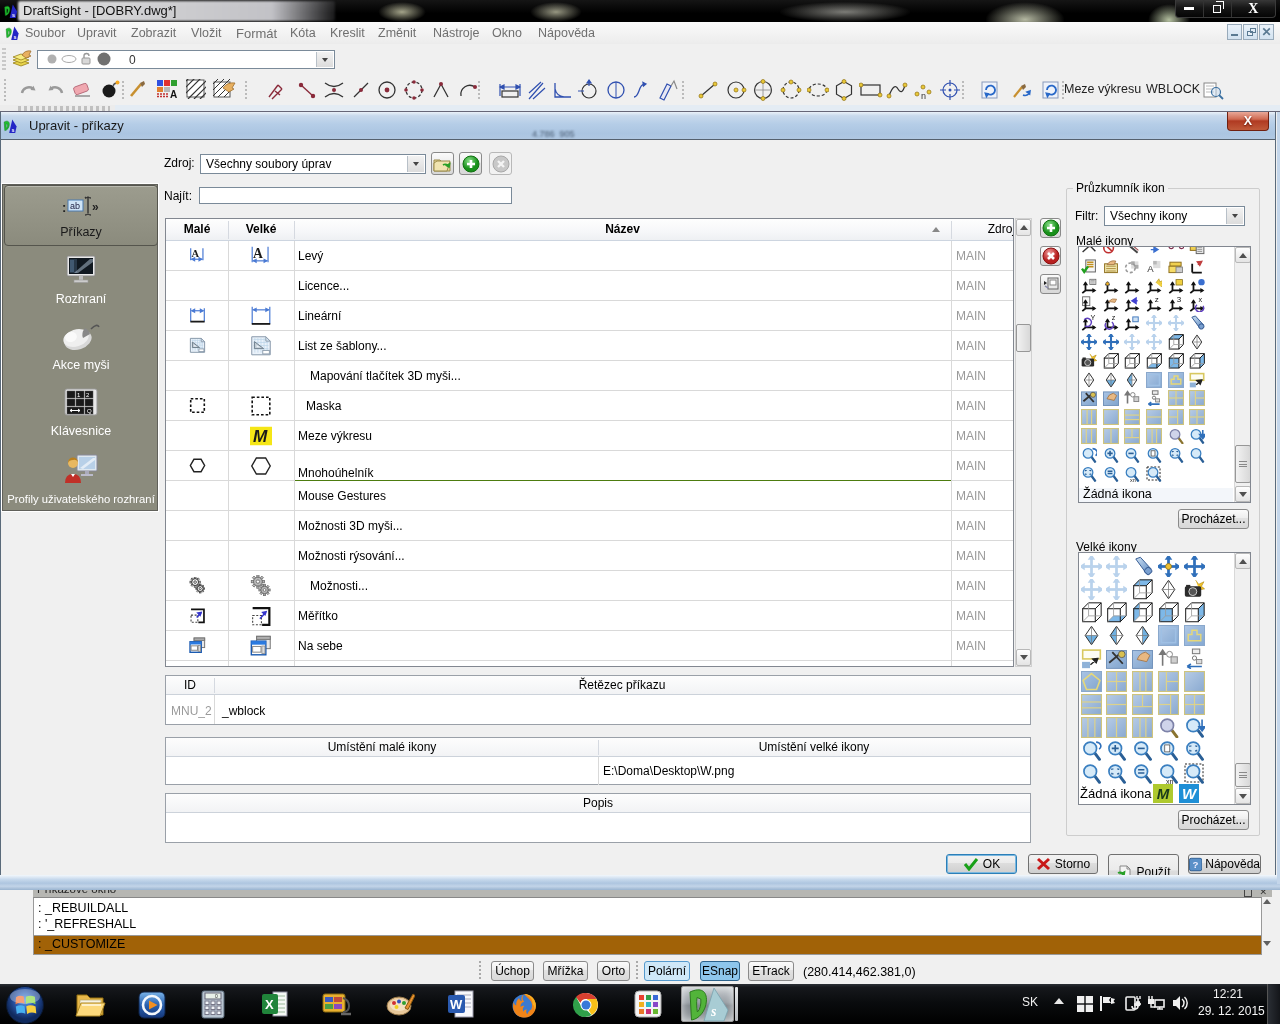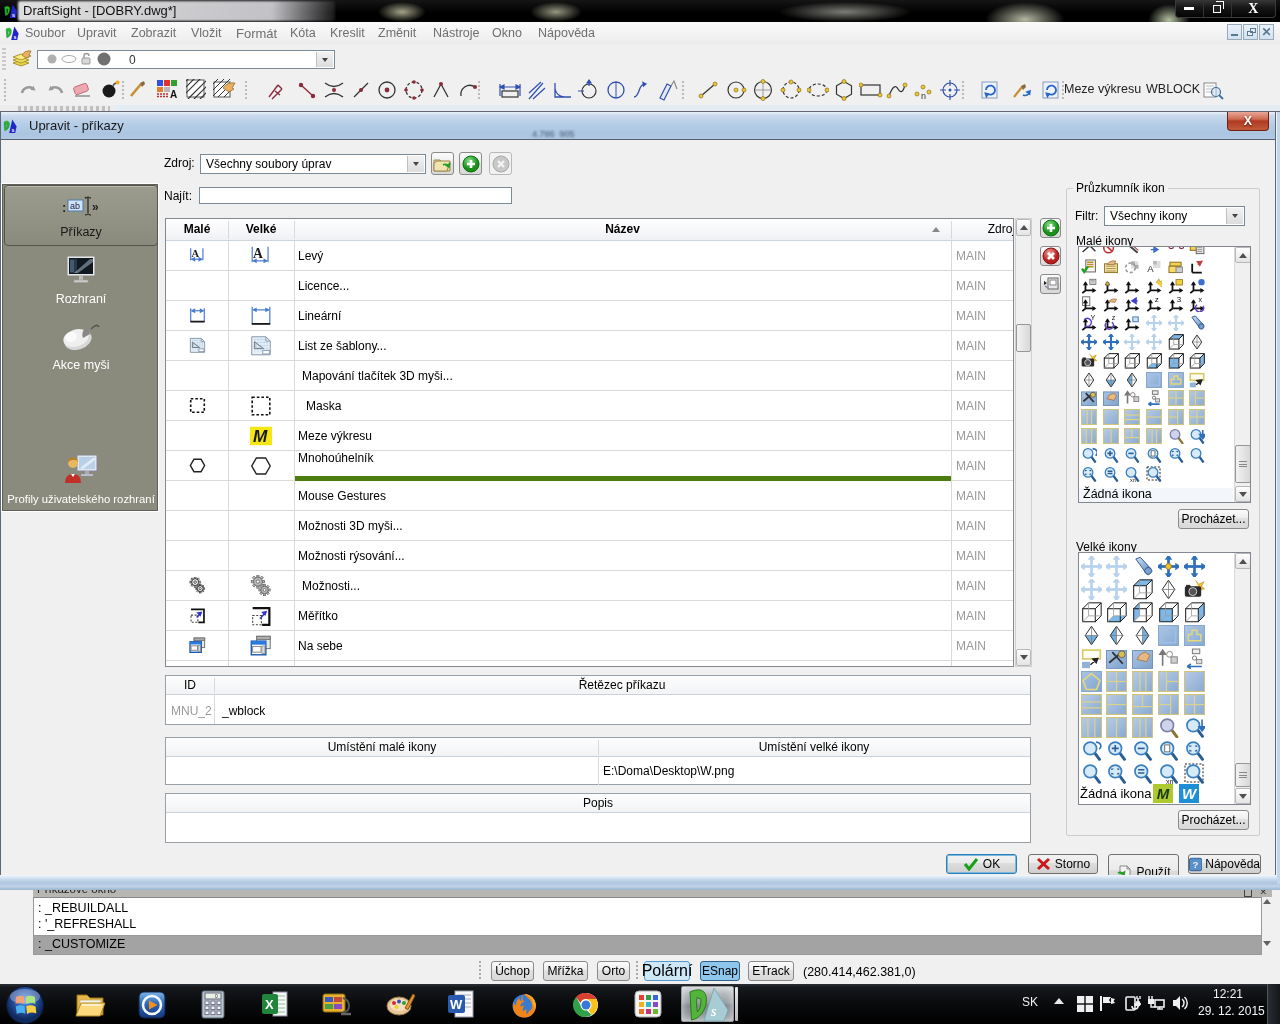--- a/index.html
+++ b/index.html
@@ -353,20 +353,42 @@
         <svg width="40" height="32" viewBox="0 0 40 32">
           <path d="M30,8 q6,-6 8,-2" stroke="#555" stroke-width="1.6" fill="none"></path>
           <ellipse cx="17" cy="19" rx="14" ry="9.5" transform="rotate(-18 17 19)" fill="#d8d8d8"></ellipse>
           <ellipse cx="15" cy="17" rx="13" ry="8.5" transform="rotate(-18 15 17)" fill="#efefef"></ellipse>
           <path d="M24,7 q4,2 5,6 l-7,4 q-2,-5 2,-10" fill="#888"></path>
           <ellipse cx="10" cy="16" rx="6" ry="5" transform="rotate(-18 10 16)" fill="#fafafa"></ellipse>
         </svg>
       </div>
     <div style="position:absolute;left:0;right:0;bottom:6px;text-align:center;color:#fff;font-size:12.5px;white-space:nowrap">Akce myši</div>
     </div>
+    <div class="ab" style="left:1px;top:194px;width:154px;height:65px;">
+    <div style="position:absolute;left:0;right:0;top:8px;display:flex;justify-content:center">
+        <svg width="36" height="30" viewBox="0 0 36 30">
+          <rect x="2" y="2" width="32" height="26" rx="2" fill="#e8e8e8" stroke="#999"></rect>
+          <g fill="#1a1a1a" stroke="#555" stroke-width="0.5">
+            <rect x="4" y="4" width="8" height="7"></rect>
+            <rect x="13" y="4" width="8" height="7"></rect>
+            <rect x="22" y="4" width="8" height="7"></rect>
+            <rect x="4" y="12" width="8" height="7"></rect>
+            <rect x="13" y="12" width="8" height="7"></rect>
+            <rect x="22" y="12" width="8" height="7"></rect>
+            <rect x="4" y="20" width="17" height="7"></rect>
+            <rect x="22" y="20" width="8" height="7"></rect>
+          </g>
+          <text x="14" y="10" font-size="6" fill="#fff">1</text>
+          <text x="23" y="10" font-size="6" fill="#fff">2</text>
+          <path d="M7,23.5 h10 M7,23.5 l2,-1.5 M7,23.5 l2,1.5 M17,23.5 l-2,-1.5 M17,23.5 l-2,1.5" stroke="#fff" stroke-width="1"></path>
+          <text x="24" y="26" font-size="6" fill="#fff">Q</text>
+        </svg>
+      </div>
+    <div style="position:absolute;left:0;right:0;bottom:6px;text-align:center;color:#fff;font-size:12.5px;white-space:nowrap">Klávesnice</div>
+    </div>
     <div class="ab" style="left:1px;top:260px;width:154px;height:66px;">
     <div style="position:absolute;left:0;right:0;top:8px;display:flex;justify-content:center">
         <svg width="36" height="32" viewBox="0 0 36 32">
           <rect x="14" y="2" width="20" height="16" rx="1" fill="#dfe8f0" stroke="#889"></rect>
           <rect x="16" y="4" width="16" height="12" fill="#b8d0e8"></rect>
           <path d="M17,15 L30,5 h2 v2 L20,16 Z" fill="rgba(255,255,255,.6)"></path>
           <rect x="22" y="18" width="4" height="3" fill="#aab"></rect>
           <rect x="18" y="21" width="12" height="2" fill="#bbc"></rect>
           <circle cx="10" cy="10" r="5" fill="#e8b860"></circle>
           <path d="M5,10 a5,5 0 0 1 10,-1 q-2,-3 -5,-2 q-4,0 -5,3" fill="#b88020"></path>
@@ -464,21 +486,21 @@
     </div>
     <div style="position:absolute;left:128px;top:112px;width:657px;height:30px;border-bottom:1px solid #d9d9d9;display:flex;align-items:center">
       <span style="margin-left:4px">List ze šablony...</span>
     </div>
     <div style="position:absolute;left:785px;top:112px;width:64px;height:30px;border-bottom:1px solid #d9d9d9;display:flex;align-items:center">
       <span style="margin-left:5px;color:#9a9a9a">MAIN</span>
     </div>
     <div style="position:absolute;left:0;top:142px;width:62px;height:30px;border-bottom:1px solid #d9d9d9;display:flex;align-items:center;justify-content:center"></div>
     <div style="position:absolute;left:62px;top:142px;width:66px;height:30px;border-bottom:1px solid #d9d9d9;display:flex;align-items:center;justify-content:center"></div>
     <div style="position:absolute;left:128px;top:142px;width:657px;height:30px;border-bottom:1px solid #d9d9d9;display:flex;align-items:center">
-      <span style="margin-left:8px">Mapování tlačítek 3D myši...</span>
+      <span style="margin-left:16px">Mapování tlačítek 3D myši...</span>
     </div>
     <div style="position:absolute;left:785px;top:142px;width:64px;height:30px;border-bottom:1px solid #d9d9d9;display:flex;align-items:center">
       <span style="margin-left:5px;color:#9a9a9a">MAIN</span>
     </div>
     <div style="position:absolute;left:0;top:172px;width:62px;height:30px;border-bottom:1px solid #d9d9d9;display:flex;align-items:center;justify-content:center">
       <svg width="17" height="17" viewBox="0 0 17 17" style="">
         <rect x="1.7000000000000002" y="1.7000000000000002" width="13.600000000000001" height="13.600000000000001" fill="none" stroke="#111" stroke-width="1.6" stroke-dasharray="2.6,2"></rect>
       </svg>
     </div>
     <div style="position:absolute;left:62px;top:172px;width:66px;height:30px;border-bottom:1px solid #d9d9d9;display:flex;align-items:center;justify-content:center">
@@ -508,21 +530,21 @@
     <div style="position:absolute;left:0;top:232px;width:62px;height:30px;border-bottom:1px solid #d9d9d9;display:flex;align-items:center;justify-content:center">
       <svg width="17" height="17" viewBox="0 0 17 17" style="">
         <polygon points="15.64,8.5 12.07,14.683421383020892 4.9300000000000015,14.683421383020892 1.3600000000000003,8.5 4.929999999999997,2.3165786169791103 12.07,2.3165786169791085" fill="none" stroke="#222" stroke-width="1.4"></polygon>
       </svg>
     </div>
     <div style="position:absolute;left:62px;top:232px;width:66px;height:30px;border-bottom:1px solid #d9d9d9;display:flex;align-items:center;justify-content:center">
       <svg width="22" height="22" viewBox="0 0 22 22" style="">
         <polygon points="20.240000000000002,11.0 15.620000000000001,19.00207473096821 6.380000000000002,19.002074730968214 1.7599999999999998,11.000000000000002 6.3799999999999955,2.9979252690317892 15.620000000000001,2.9979252690317875" fill="none" stroke="#222" stroke-width="1.4"></polygon>
       </svg>
     </div>
-    <div style="position:absolute;left:128px;top:232px;width:657px;height:30px;border-bottom:5px solid #4d7c0f;display:flex;align-items:flex-start">
+    <div style="position:absolute;left:128px;top:232px;width:657px;height:30px;border-bottom:1px solid #4d7c0f;display:flex;align-items:flex-end">
       <span style="margin-left:4px">Mnohoúhelník</span>
     </div>
     <div style="position:absolute;left:785px;top:232px;width:64px;height:30px;border-bottom:1px solid #d9d9d9;display:flex;align-items:center">
       <span style="margin-left:5px;color:#9a9a9a">MAIN</span>
     </div>
     <div style="position:absolute;left:0;top:262px;width:62px;height:30px;border-bottom:1px solid #d9d9d9;display:flex;align-items:center;justify-content:center"></div>
     <div style="position:absolute;left:62px;top:262px;width:66px;height:30px;border-bottom:1px solid #d9d9d9;display:flex;align-items:center;justify-content:center"></div>
     <div style="position:absolute;left:128px;top:262px;width:657px;height:30px;border-bottom:1px solid #d9d9d9;display:flex;align-items:center">
       <span style="margin-left:4px">Mouse Gestures</span>
     </div>
@@ -587,21 +609,21 @@
         <rect x="10.241875797952892" y="17.29332420204711" width="1.9448" height="1.9448" fill="#b8b8b8" stroke="#6e6e6e" stroke-width="0.8" transform="rotate(135 11.214275797952892 18.26572420204711)"></rect>
         <rect x="8.8726" y="13.9876" width="1.9448" height="1.9448" fill="#b8b8b8" stroke="#6e6e6e" stroke-width="0.8" transform="rotate(180 9.845 14.96)"></rect>
         <rect x="10.24187579795289" y="10.681875797952891" width="1.9448" height="1.9448" fill="#b8b8b8" stroke="#6e6e6e" stroke-width="0.8" transform="rotate(225 11.21427579795289 11.654275797952891)"></rect>
         <rect x="13.547600000000001" y="9.3126" width="1.9448" height="1.9448" fill="#b8b8b8" stroke="#6e6e6e" stroke-width="0.8" transform="rotate(270 14.520000000000001 10.285)"></rect>
         <rect x="16.853324202047112" y="10.68187579795289" width="1.9448" height="1.9448" fill="#b8b8b8" stroke="#6e6e6e" stroke-width="0.8" transform="rotate(315 17.825724202047112 11.65427579795289)"></rect>
         <circle cx="14.520000000000001" cy="14.96" r="3.74" fill="#b8b8b8" stroke="#6e6e6e" stroke-width="1"></circle>
         <circle cx="14.520000000000001" cy="14.96" r="1.4212" fill="#fff" stroke="#6e6e6e" stroke-width="0.9"></circle>
       </svg>
     </div>
     <div style="position:absolute;left:128px;top:352px;width:657px;height:30px;border-bottom:1px solid #d9d9d9;display:flex;align-items:center">
-      <span style="margin-left:8px">Možnosti...</span>
+      <span style="margin-left:16px">Možnosti...</span>
     </div>
     <div style="position:absolute;left:785px;top:352px;width:64px;height:30px;border-bottom:1px solid #d9d9d9;display:flex;align-items:center">
       <span style="margin-left:5px;color:#9a9a9a">MAIN</span>
     </div>
     <div style="position:absolute;left:0;top:382px;width:62px;height:30px;border-bottom:1px solid #d9d9d9;display:flex;align-items:center;justify-content:center">
       <svg width="17" height="17" viewBox="0 0 17 17" style="">
         <path d="M2.04,2.3800000000000003 H14.96 V15.3 H9.350000000000001" stroke="#111" stroke-width="1.7000000000000002" fill="none"></path>
         <rect x="2.04" y="8.16" width="6.800000000000001" height="7.14" fill="none" stroke="#444" stroke-width="1.1" stroke-dasharray="2,1.6"></rect>
         <path d="M7.65,10.54 L12.24,5.61" stroke="#3434cc" stroke-width="1.5"></path>
         <path d="M13.26,4.42 l-6,1.2 4.2,4.2 Z" fill="#3434cc"></path>
@@ -1708,35 +1730,35 @@
 <div class="ab" style="left:0;top:890px;width:1280px;height:65px;background:#f0f0f0">
 <div class="ab" style="left:33px;top:0;width:1239px;height:7px;background:#b6b6b2;overflow:hidden">
  <div class="ab" style="left:4px;top:-7px;color:#222;font-size:11.5px">Příkazové okno</div>
  <div class="ab" style="right:20px;top:-1px;width:8px;height:8px;border:1.3px solid #444"></div>
  <div class="ab" style="right:5px;top:-3px;color:#333;font-size:9px">✕</div>
 </div>
 <div class="ab" style="left:33px;top:7px;width:1229px;height:39px;background:#fff;border:1px solid #999;border-top:1px solid #888">
  <div class="ab" style="left:4px;top:3px;font-size:12.5px">:&nbsp;_REBUILDALL</div>
  <div class="ab" style="left:4px;top:19px;font-size:12.5px">:&nbsp;'_REFRESHALL</div>
 </div>
-<div class="ab" style="left:33px;top:46px;width:1229px;height:19px;background:#a3a3a3;border:1px solid #999;border-top:none">
+<div class="ab" style="left:33px;top:46px;width:1229px;height:19px;background:#a16207;border:1px solid #999;border-top:none">
  <div class="ab" style="left:4px;top:1px;font-size:12.5px">:&nbsp;_CUSTOMIZE</div>
 </div>
 <div class="ab" style="left:1263px;top:7px;width:9px;height:58px;background:#f0f0f0">
  <div style="position:absolute;left:0px;top:2px;width:0;height:0;border-left:4px solid transparent;border-right:4px solid transparent;border-bottom:5px solid #606060"></div>
  <div style="position:absolute;left:0px;top:44px;width:0;height:0;border-left:4px solid transparent;border-right:4px solid transparent;border-top:5px solid #606060"></div>
 </div>
 </div>
 <div class="ab" style="left:0;top:955px;width:1280px;height:29px;background:#f0f0f0">
 <div class="ab" style="left:479px;top:6px;width:2px;height:20px;background:repeating-linear-gradient(#aaa 0 2px,#f0f0f0 2px 4px)"></div>
     <div class="ab" style="left:636px;top:6px;width:2px;height:20px;background:repeating-linear-gradient(#aaa 0 2px,#f0f0f0 2px 4px)"></div>
     <div class="gbtn" style="left:491px;top:6px;width:43px;height:20px;font-size:12px;">Úchop</div>
 <div class="gbtn" style="left:543px;top:6px;width:45px;height:20px;font-size:12px;">Mřížka</div>
 <div class="gbtn" style="left:597px;top:6px;width:33px;height:20px;font-size:12px;">Orto</div>
-<div class="gbtn" style="left:644px;top:6px;width:46px;height:20px;font-size:16px;background:#cfe8f8;border-color:#5599cc">Polární</div>
+<div class="gbtn" style="left:644px;top:6px;width:46px;height:20px;font-size:12px;background:#cfe8f8;border-color:#5599cc">Polární</div>
 <div class="gbtn" style="left:700px;top:6px;width:40px;height:20px;font-size:12px;background:#8ec6ec;border-color:#2c628b">ESnap</div>
 <div class="gbtn" style="left:748px;top:6px;width:46px;height:20px;font-size:12px;">ETrack</div>
 <div class="ab" style="left:803px;top:10px;font-size:12.5px">(280.414,462.381,0)</div>
 </div>
 <div class="ab" style="left:0;top:984px;width:1280px;height:40px;background:linear-gradient(#2c3036 0%,#16181c 8%,#0a0c0e 45%,#000 100%)">
 <div class="ab" style="left:4px;top:0px"><svg width="42" height="42" viewBox="0 0 42 42">
 <defs>
           <radialGradient id="ob" cx="0.5" cy="0.38">
             <stop offset="0" stop-color="#5a9ae8"></stop>
             <stop offset="0.55" stop-color="#2a56a8"></stop>

